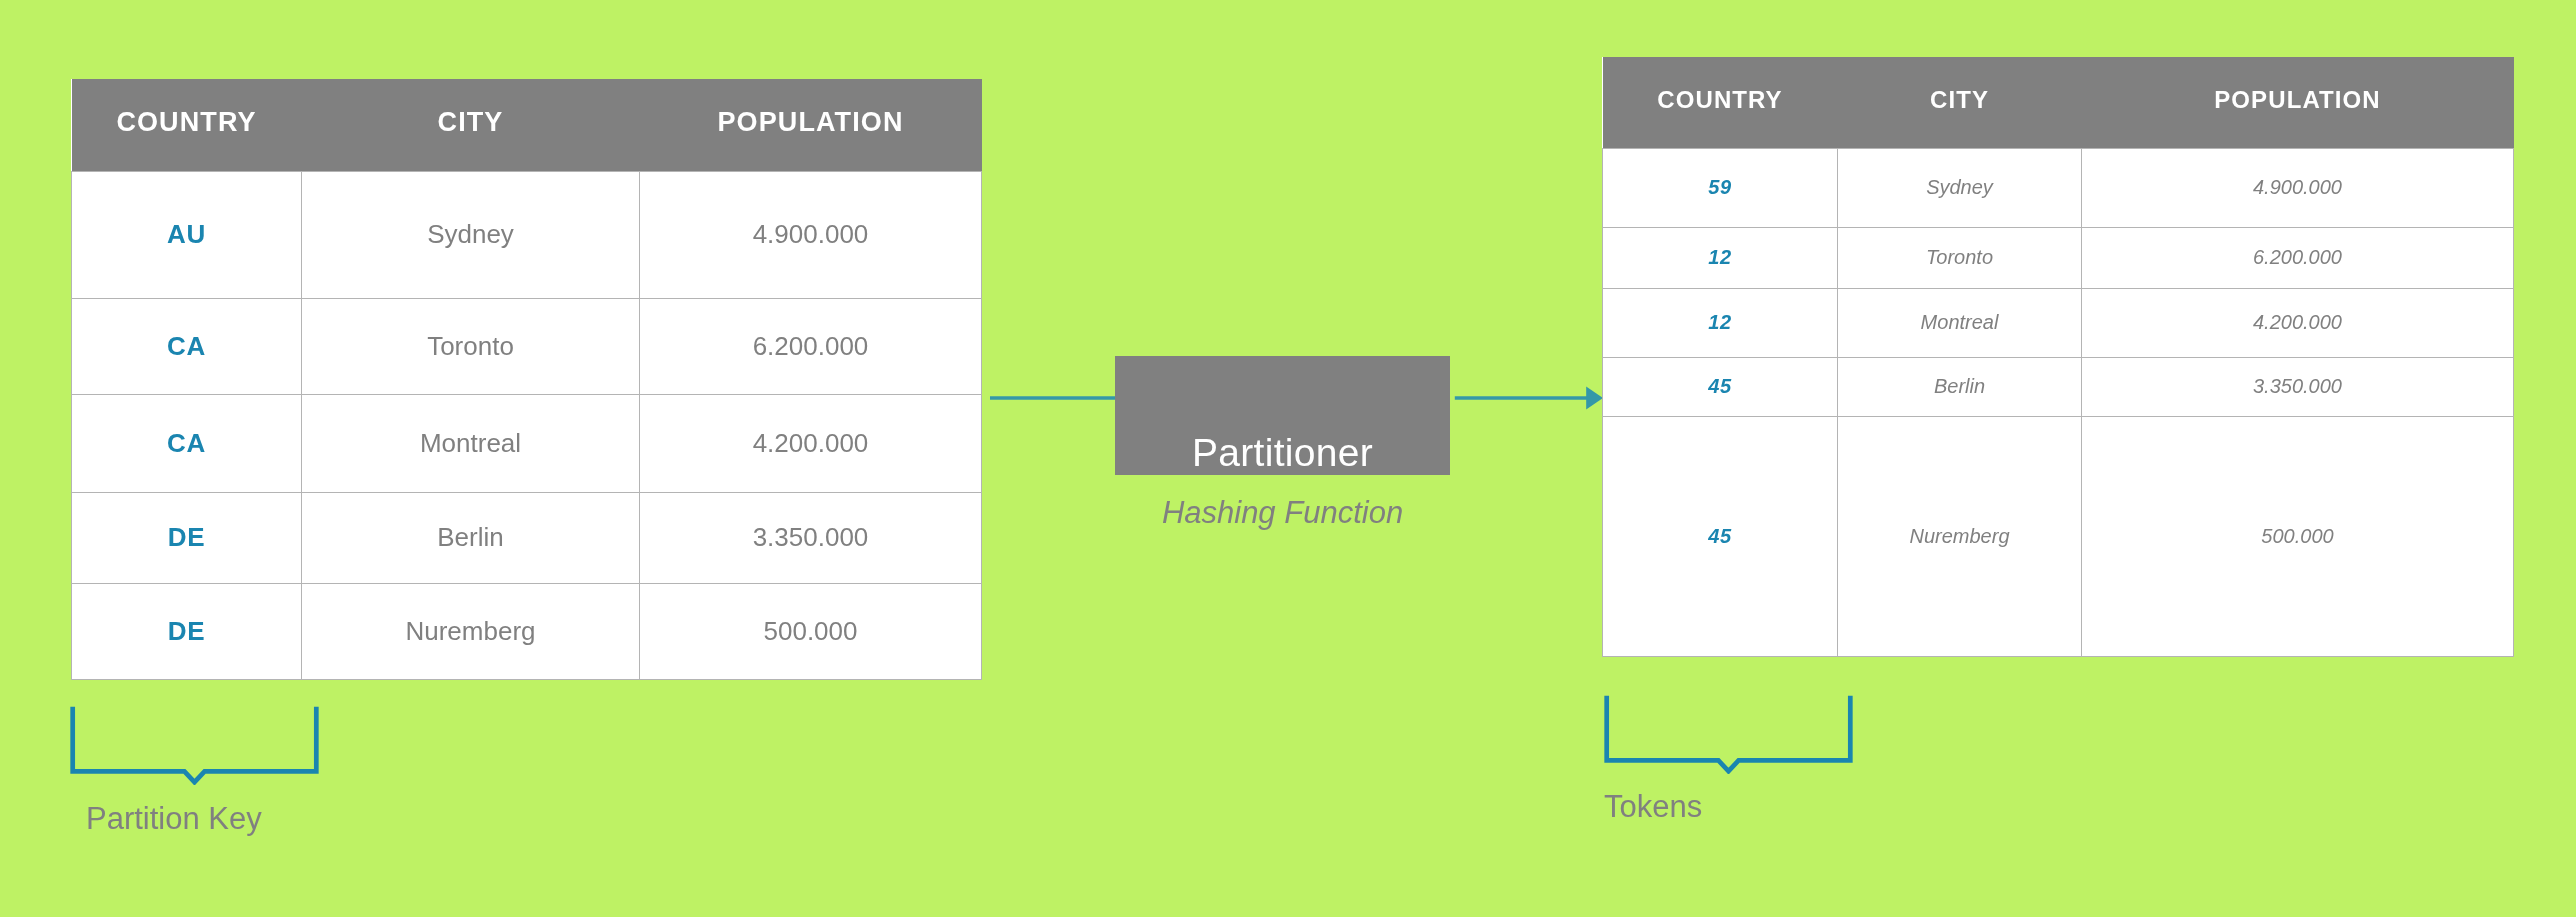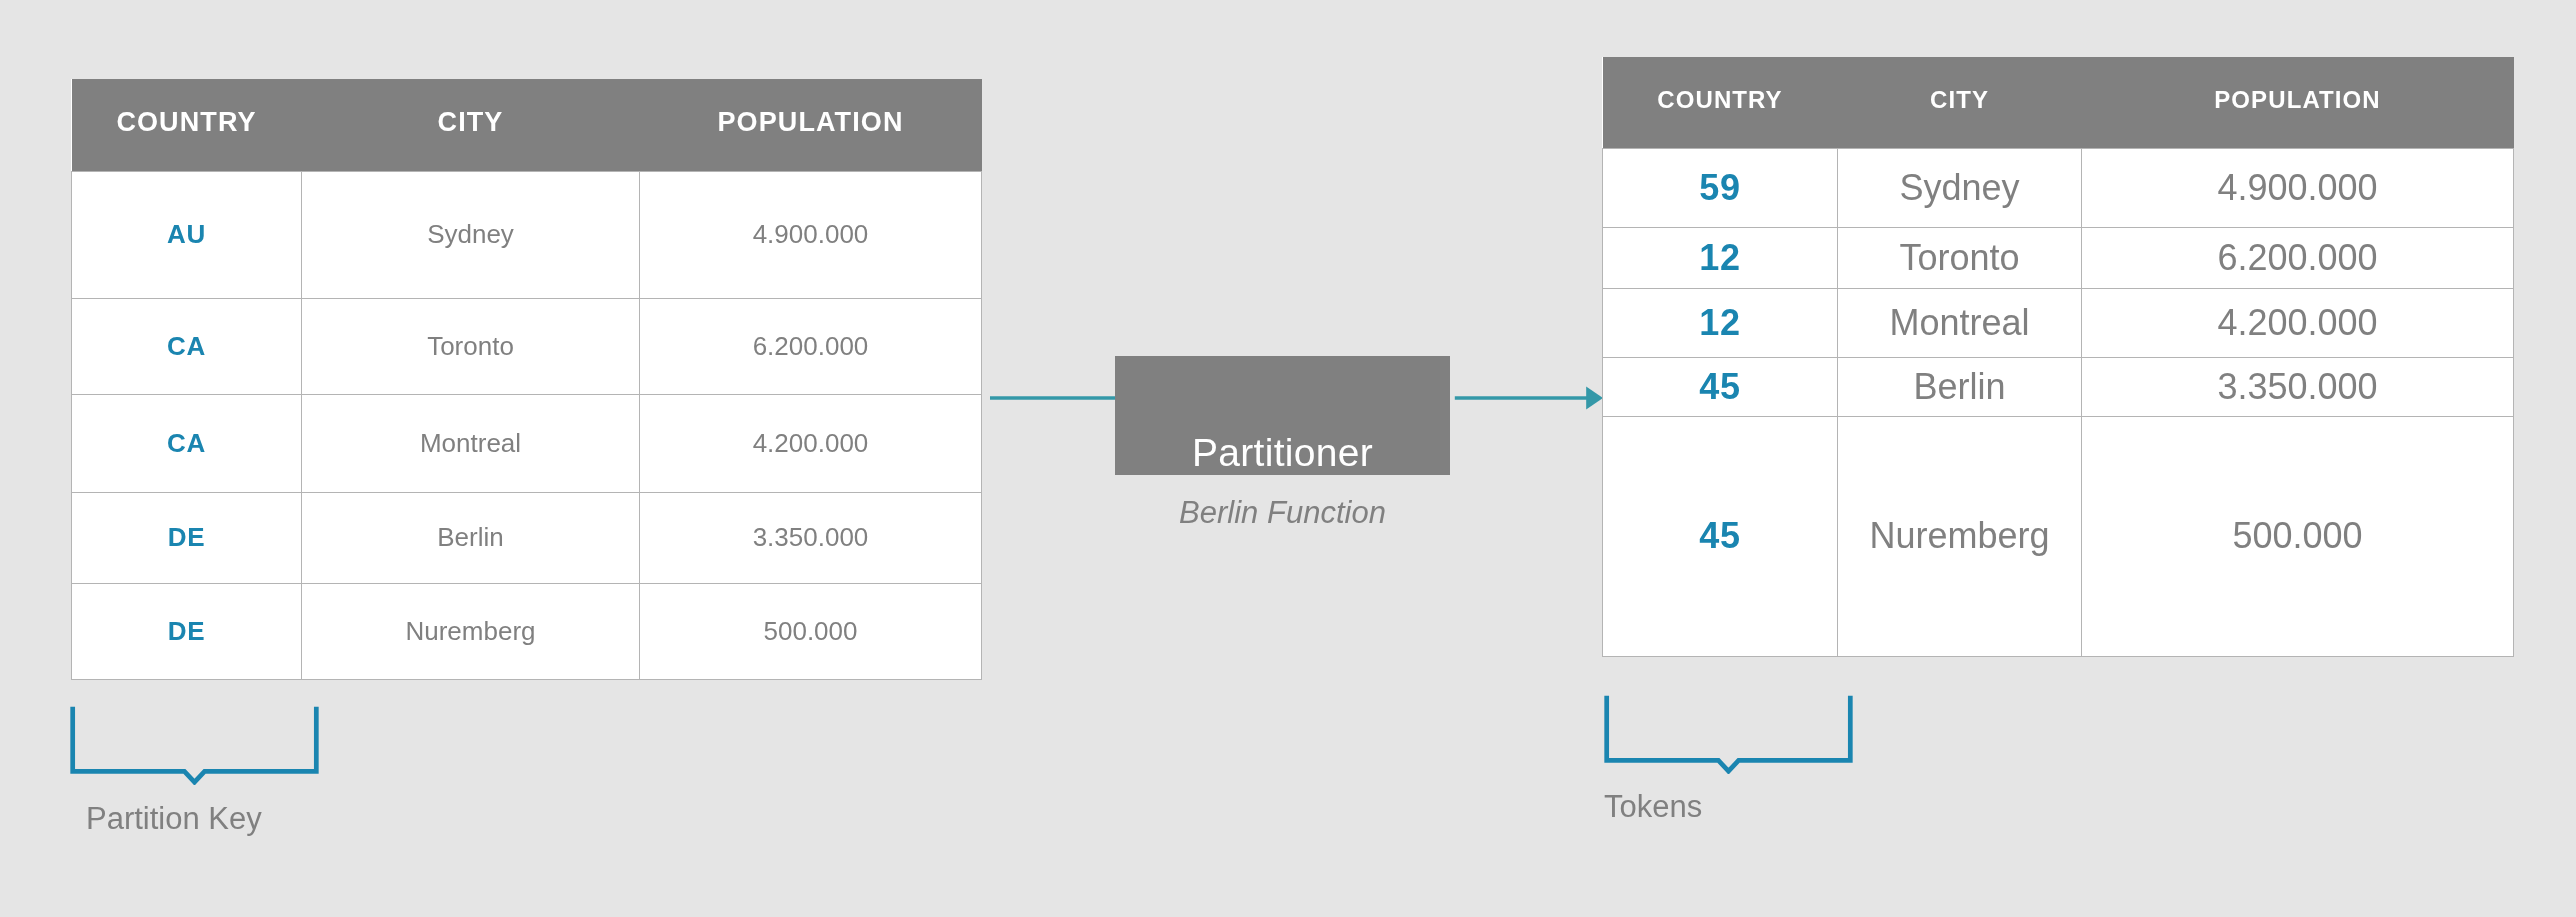--- a/index.html
+++ b/index.html
@@ -8,21 +8,21 @@
     width: 2576px;
     height: 918px;
     background: #ffffff;
     font-family: "Liberation Sans", sans-serif;
   }
 
   #canvas {
     position: relative;
     width: 2576px;
     height: 918px;
-    background: #e5e5e5;
+    background: #bef264;
     overflow: hidden;
   }
 
   
   .data-table {
     position: absolute;
     border-collapse: collapse;
     table-layout: fixed;
     background: #ffffff;
   }
@@ -73,21 +73,21 @@
   #left-table tr.r3 td { height: 91px; }
   #left-table tr.r4 td { height: 96px; }
 
   
   #right-table {
     left: 1602px;
     top: 57px;
     width: 910px;
   }
   #right-table th { height: 91px; font-size: 24px; padding: 0 0 4px 0; }
-  #right-table td { font-size: 36px; }
+  #right-table td { font-size: 20px; font-style: italic; }
   #right-table col.c-key  { width: 235px; }
   #right-table col.c-city { width: 244px; }
   #right-table col.c-pop  { width: 432px; }
   #right-table tr.r0 td { height: 79px; }
   #right-table tr.r1 td { height: 61px; }
   #right-table tr.r2 td { height: 69px; }
   #right-table tr.r3 td { height: 59px; }
   #right-table tr.r4 td { height: 240px; }
 
   
@@ -198,21 +198,21 @@
 
   <svg id="flow-arrow" viewBox="0 0 910 62">
     <line x1="0" y1="31" x2="200" y2="31" stroke="#3498a8" stroke-width="5"></line>
     <line x1="690" y1="31" x2="892" y2="31" stroke="#3498a8" stroke-width="5"></line>
     <polygon points="885,14 910,31 885,48" fill="#3498a8"></polygon>
   </svg>
 
   <div id="partitioner-box">
     <span id="partitioner-label">Partitioner</span>
   </div>
-  <div id="hashing-caption">Berlin Function</div>
+  <div id="hashing-caption">Hashing Function</div>
 
   <table id="right-table" class="data-table">
     <colgroup>
       <col class="c-key">
         <col class="c-city">
         <col class="c-pop">
     </colgroup>
     <thead>
       <tr>
         <th>COUNTRY</th>

